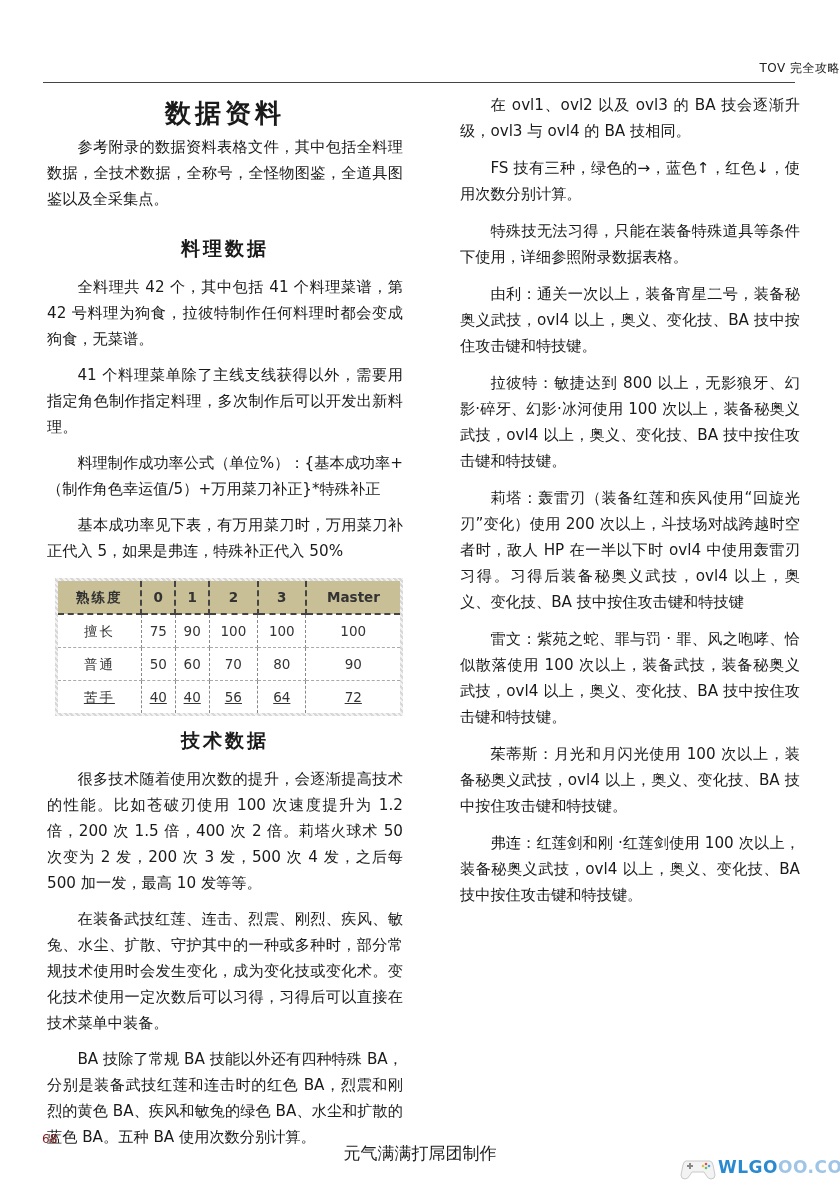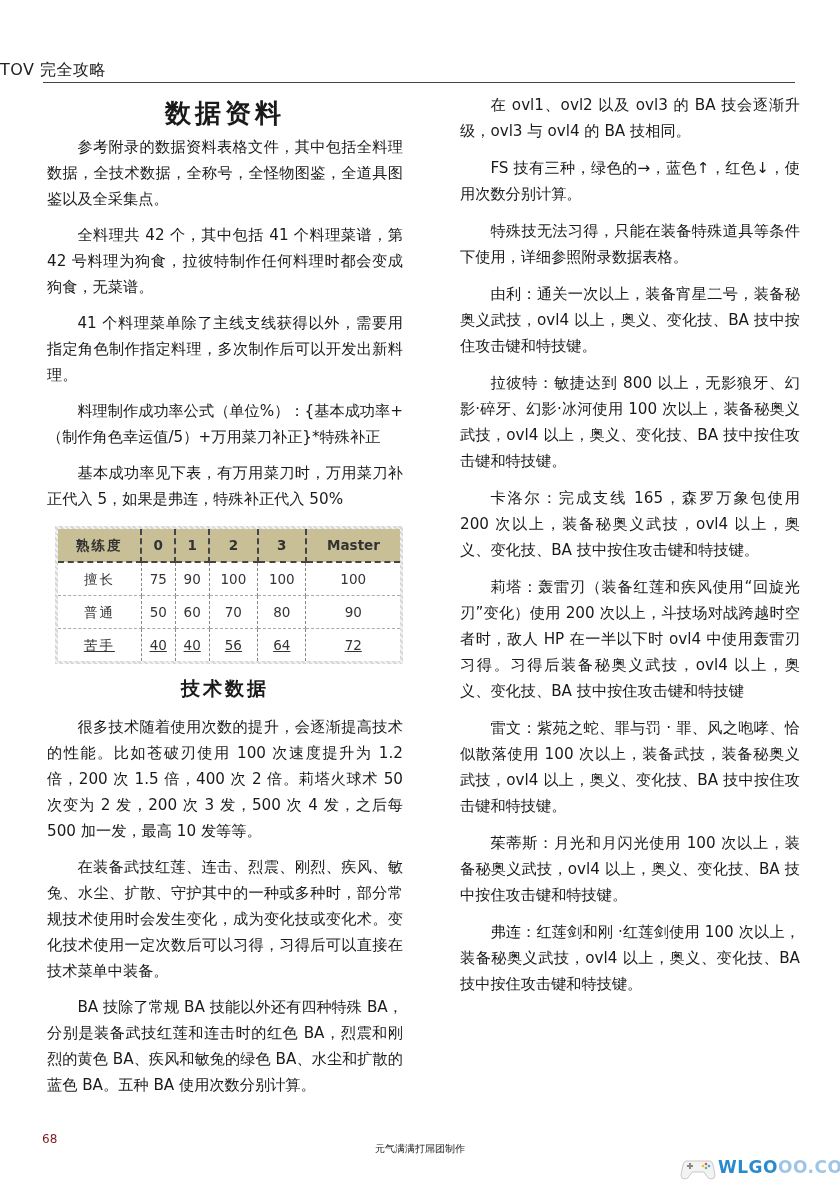--- a/index.html
+++ b/index.html
@@ -1,22 +1,22 @@
 <!DOCTYPE html>
 <html><head>
 <meta charset="utf-8">
 <style>
   html, body { margin: 0; padding: 0; }
   body {
     width: 840px; height: 1187px; background: #ffffff; position: relative; overflow: hidden;
     font-family: "DejaVu Sans", "Liberation Sans", sans-serif; color: #1a1a1a;
   }
   .running-head {
-    position: absolute; top: 60px; left: 0; width: 840px; text-align: left;
-    font-size: 16px; color: #222; letter-spacing: 0.5px;
+    position: absolute; top: 60px; left: 0; width: 840px; text-align: right;
+    font-size: 12px; color: #222; letter-spacing: 0.5px;
   }
   .head-rule {
     position: absolute; top: 82px; left: 43px; width: 752px; height: 0;
     border-top: 1.6px solid #444;
   }
   .col { position: absolute; top: 92px; width: 356px; font-size: 15.2px; line-height: 26px; }
   .col.left { left: 47px; }
   .col.right { left: 460px; width: 340px; }
   .title {
     text-align: center; font-size: 26px; font-weight: bold; letter-spacing: 4px;
@@ -41,36 +41,37 @@
     border-right: 2px dashed #444; border-bottom: 2px dashed #444;
   }
   th:last-child { border-right: none; margin-top: 28px; }
   td {
     height: 30px; border-right: 1px dashed #888; border-bottom: 1px dashed #aaa; color: #333;
   }
   td:last-child { border-right: none; }
   tr:last-child td { border-bottom: none; text-decoration: underline; }
   td.rowhead, th.rowhead { letter-spacing: 2px; }
   .page-num { position: absolute; top: 1132px; left: 42px; font-size: 12px; color: #7f1d1d; }
-  .footer-credit { position: absolute; top: 1142px; left: 0; width: 840px; text-align: center; font-size: 10px; color: #222; }
+  .footer-credit { position: absolute; top: 1142px; left: 0; width: 840px; text-align: center; font-size: 17px; color: #222; }
   .watermark { position: absolute; top: 1143px; left: 680px; width: 150px; height: 40px; }
   .wm-text { position: absolute; left: 38px; top: 14px; font-size: 17px; font-weight: bold; letter-spacing: 0.5px; }
   .wm-a { color: #2a8ad0; }
   .wm-b { color: #9fc5e6; }
 </style>
 </head>
 <body>
 
 <div class="running-head">TOV 完全攻略</div>
 <div class="head-rule"></div>
 
 <div class="col left">
   <div class="title">数据资料</div>
   <p>参考附录的数据资料表格文件，其中包括全料理数据，全技术数据，全称号，全怪物图鉴，全道具图鉴以及全采集点。</p>
 
+  <div class="h2">料理数据</div>
   <p>全料理共 42 个，其中包括 41 个料理菜谱，第 42 号料理为狗食，拉彼特制作任何料理时都会变成狗食，无菜谱。</p>
   <p>41 个料理菜单除了主线支线获得以外，需要用指定角色制作指定料理，多次制作后可以开发出新料理。</p>
   <p>料理制作成功率公式（单位%）：{基本成功率+（制作角色幸运值/5）+万用菜刀补正}*特殊补正</p>
   <p>基本成功率见下表，有万用菜刀时，万用菜刀补正代入 5，如果是弗连，特殊补正代入 50%</p>
 
   <div class="tbl-wrap">
     <table>
       <tbody>
           <tr>
         <th class="rowhead">熟练度</th>
@@ -113,21 +114,20 @@
   <p>在装备武技红莲、连击、烈震、刚烈、疾风、敏兔、水尘、扩散、守护其中的一种或多种时，部分常规技术使用时会发生变化，成为变化技或变化术。变化技术使用一定次数后可以习得，习得后可以直接在技术菜单中装备。</p>
   <p>BA 技除了常规 BA 技能以外还有四种特殊 BA，分别是装备武技红莲和连击时的红色 BA，烈震和刚烈的黄色 BA、疾风和敏兔的绿色 BA、水尘和扩散的蓝色 BA。五种 BA 使用次数分别计算。</p>
 </div>
 
 <div class="col right">
   <p>在 ovl1、ovl2 以及 ovl3 的 BA 技会逐渐升级，ovl3 与 ovl4 的 BA 技相同。</p>
   <p>FS 技有三种，绿色的→，蓝色↑，红色↓，使用次数分别计算。</p>
   <p>特殊技无法习得，只能在装备特殊道具等条件下使用，详细参照附录数据表格。</p>
   <p>由利：通关一次以上，装备宵星二号，装备秘奥义武技，ovl4 以上，奥义、变化技、BA 技中按住攻击键和特技键。</p>
   <p>拉彼特：敏捷达到 800 以上，无影狼牙、幻影·碎牙、幻影·冰河使用 100 次以上，装备秘奥义武技，ovl4 以上，奥义、变化技、BA 技中按住攻击键和特技键。</p>
-  <p>卡洛尔：完成支线 165，森罗万象包使用 200 次以上，装备秘奥义武技，ovl4 以上，奥义、变化技、BA 技中按住攻击键和特技键。</p>
   <p>莉塔：轰雷刃（装备红莲和疾风使用“回旋光刃”变化）使用 200 次以上，斗技场对战跨越时空者时，敌人 HP 在一半以下时 ovl4 中使用轰雷刃习得。习得后装备秘奥义武技，ovl4 以上，奥义、变化技、BA 技中按住攻击键和特技键</p>
   <p>雷文：紫苑之蛇、罪与罚 · 罪、风之咆哮、恰似散落使用 100 次以上，装备武技，装备秘奥义武技，ovl4 以上，奥义、变化技、BA 技中按住攻击键和特技键。</p>
   <p>茱蒂斯：月光和月闪光使用 100 次以上，装备秘奥义武技，ovl4 以上，奥义、变化技、BA 技中按住攻击键和特技键。</p>
   <p>弗连：红莲剑和刚 ·红莲剑使用 100 次以上，装备秘奥义武技，ovl4 以上，奥义、变化技、BA 技中按住攻击键和特技键。</p>
 
 </div>
 
 <div class="page-num">68</div>
 <div class="footer-credit">元气满满打屌团制作</div>
 

